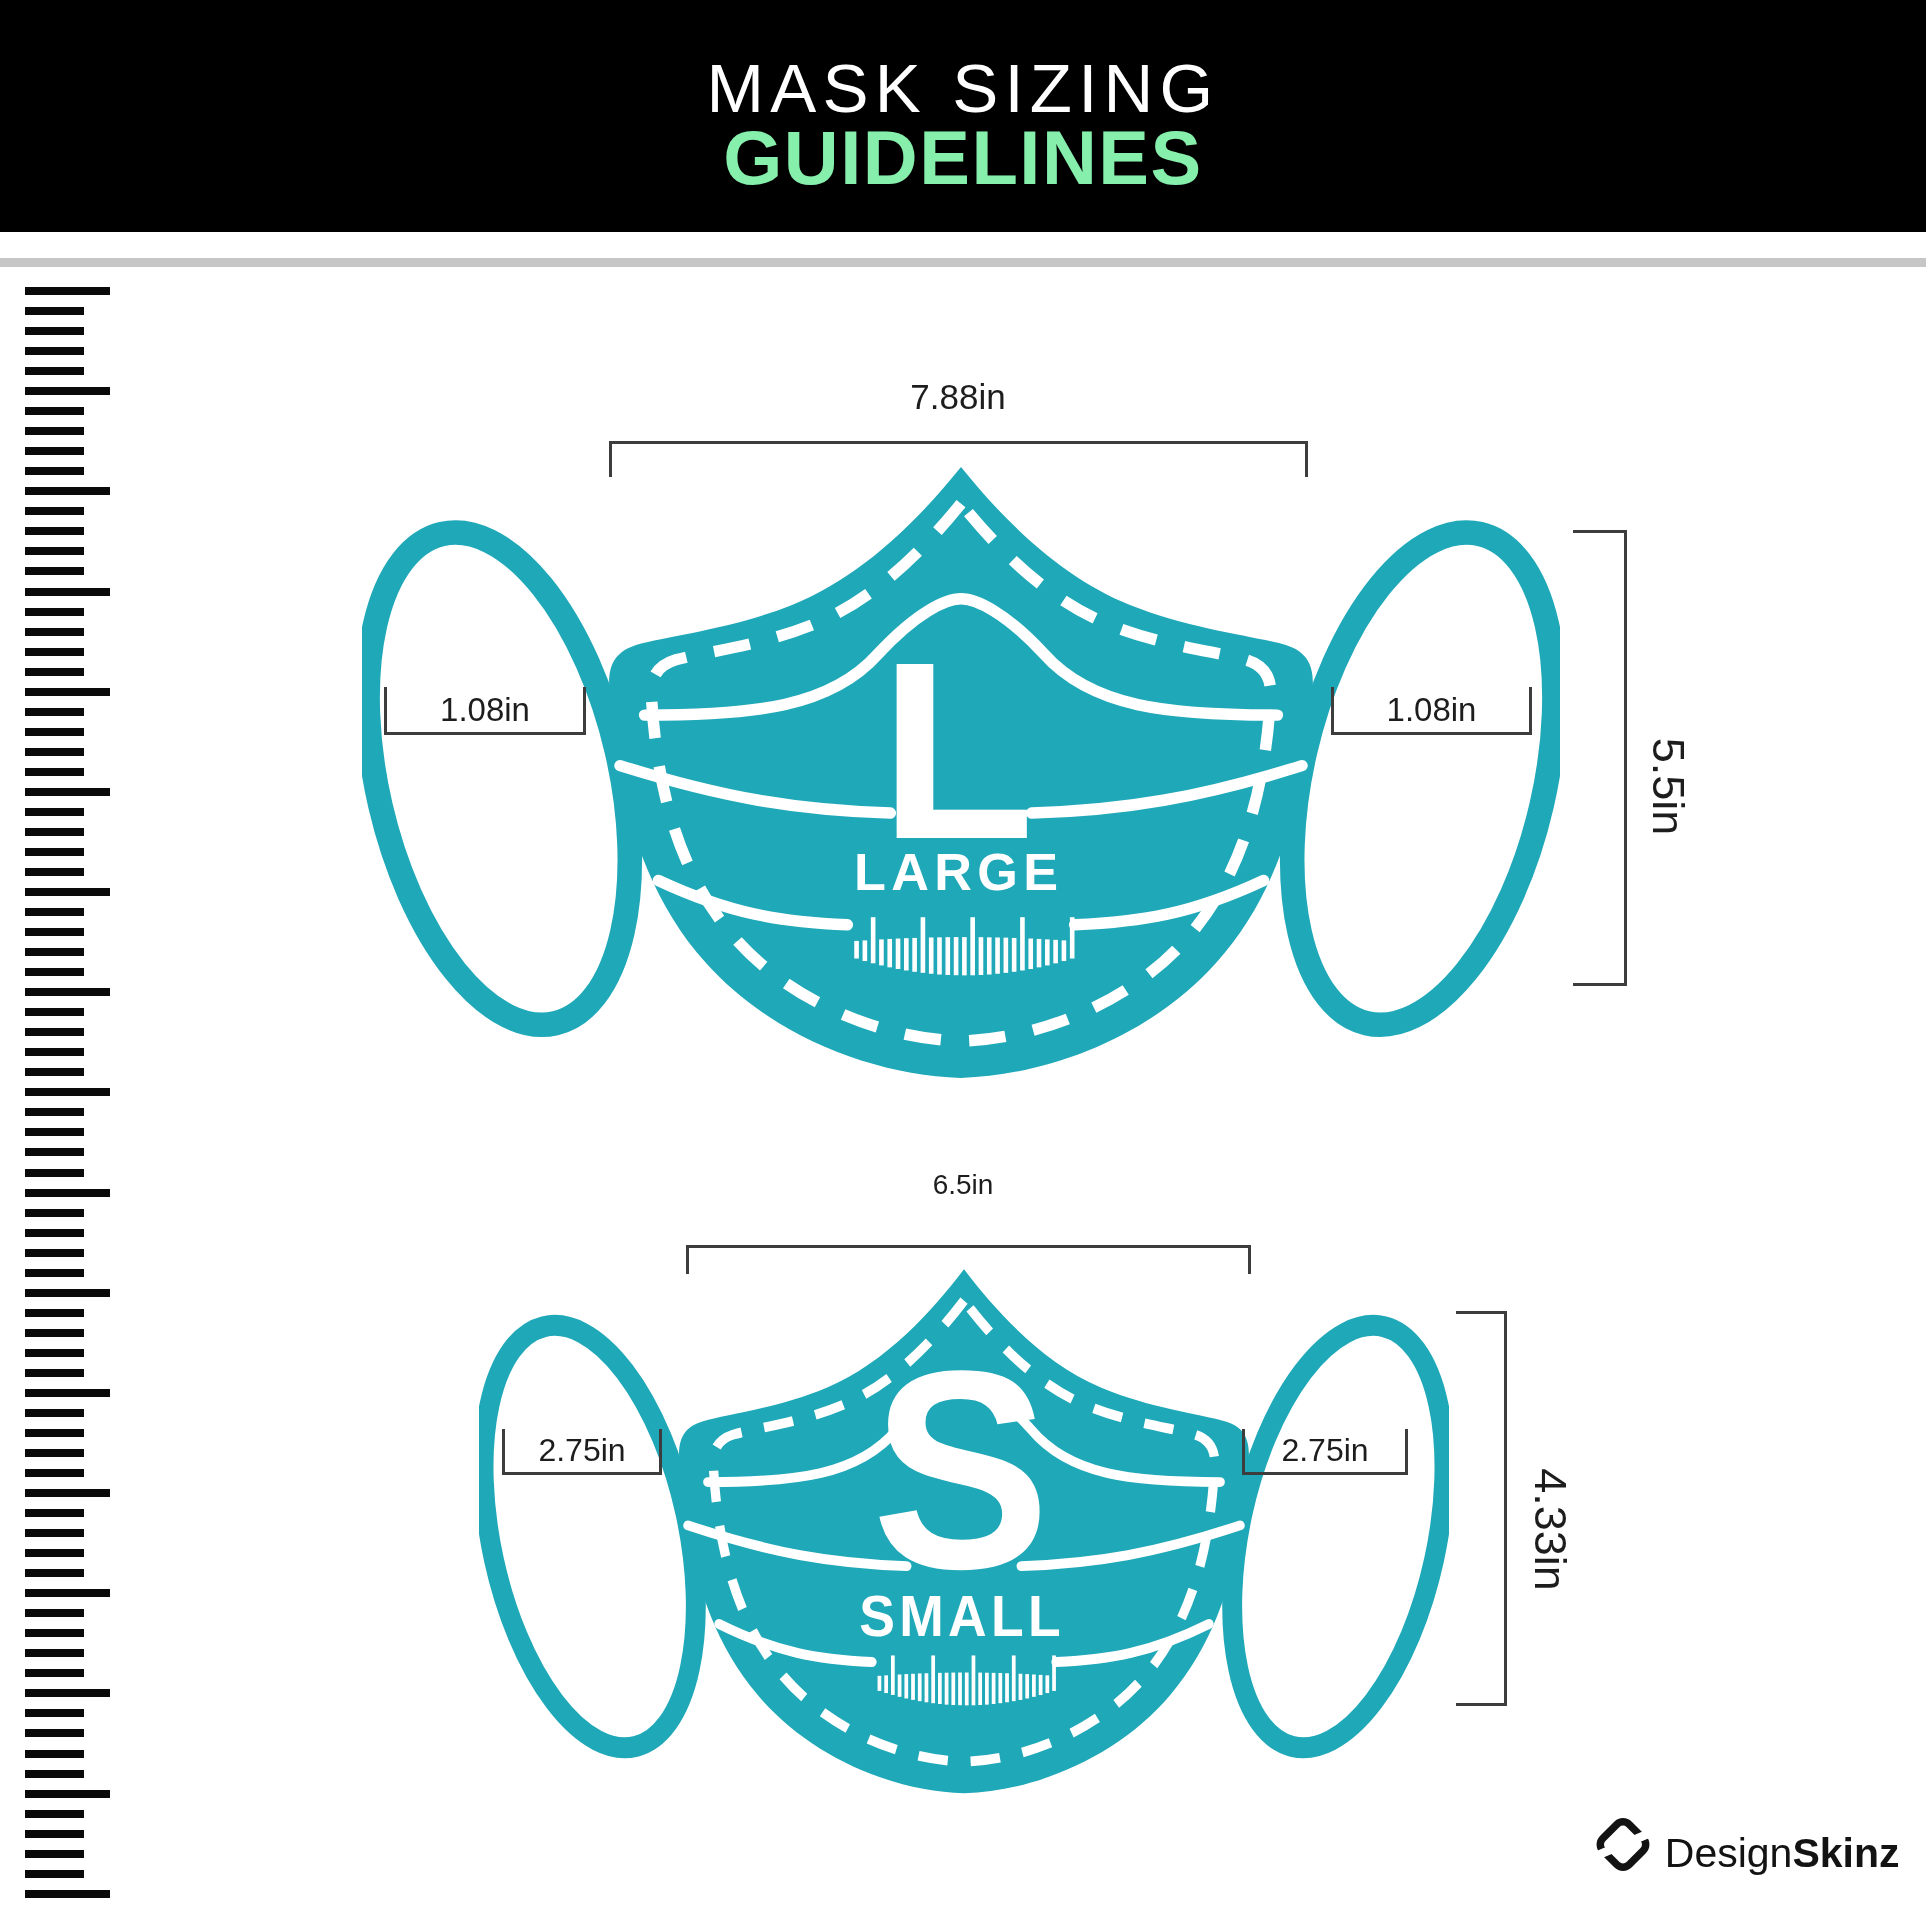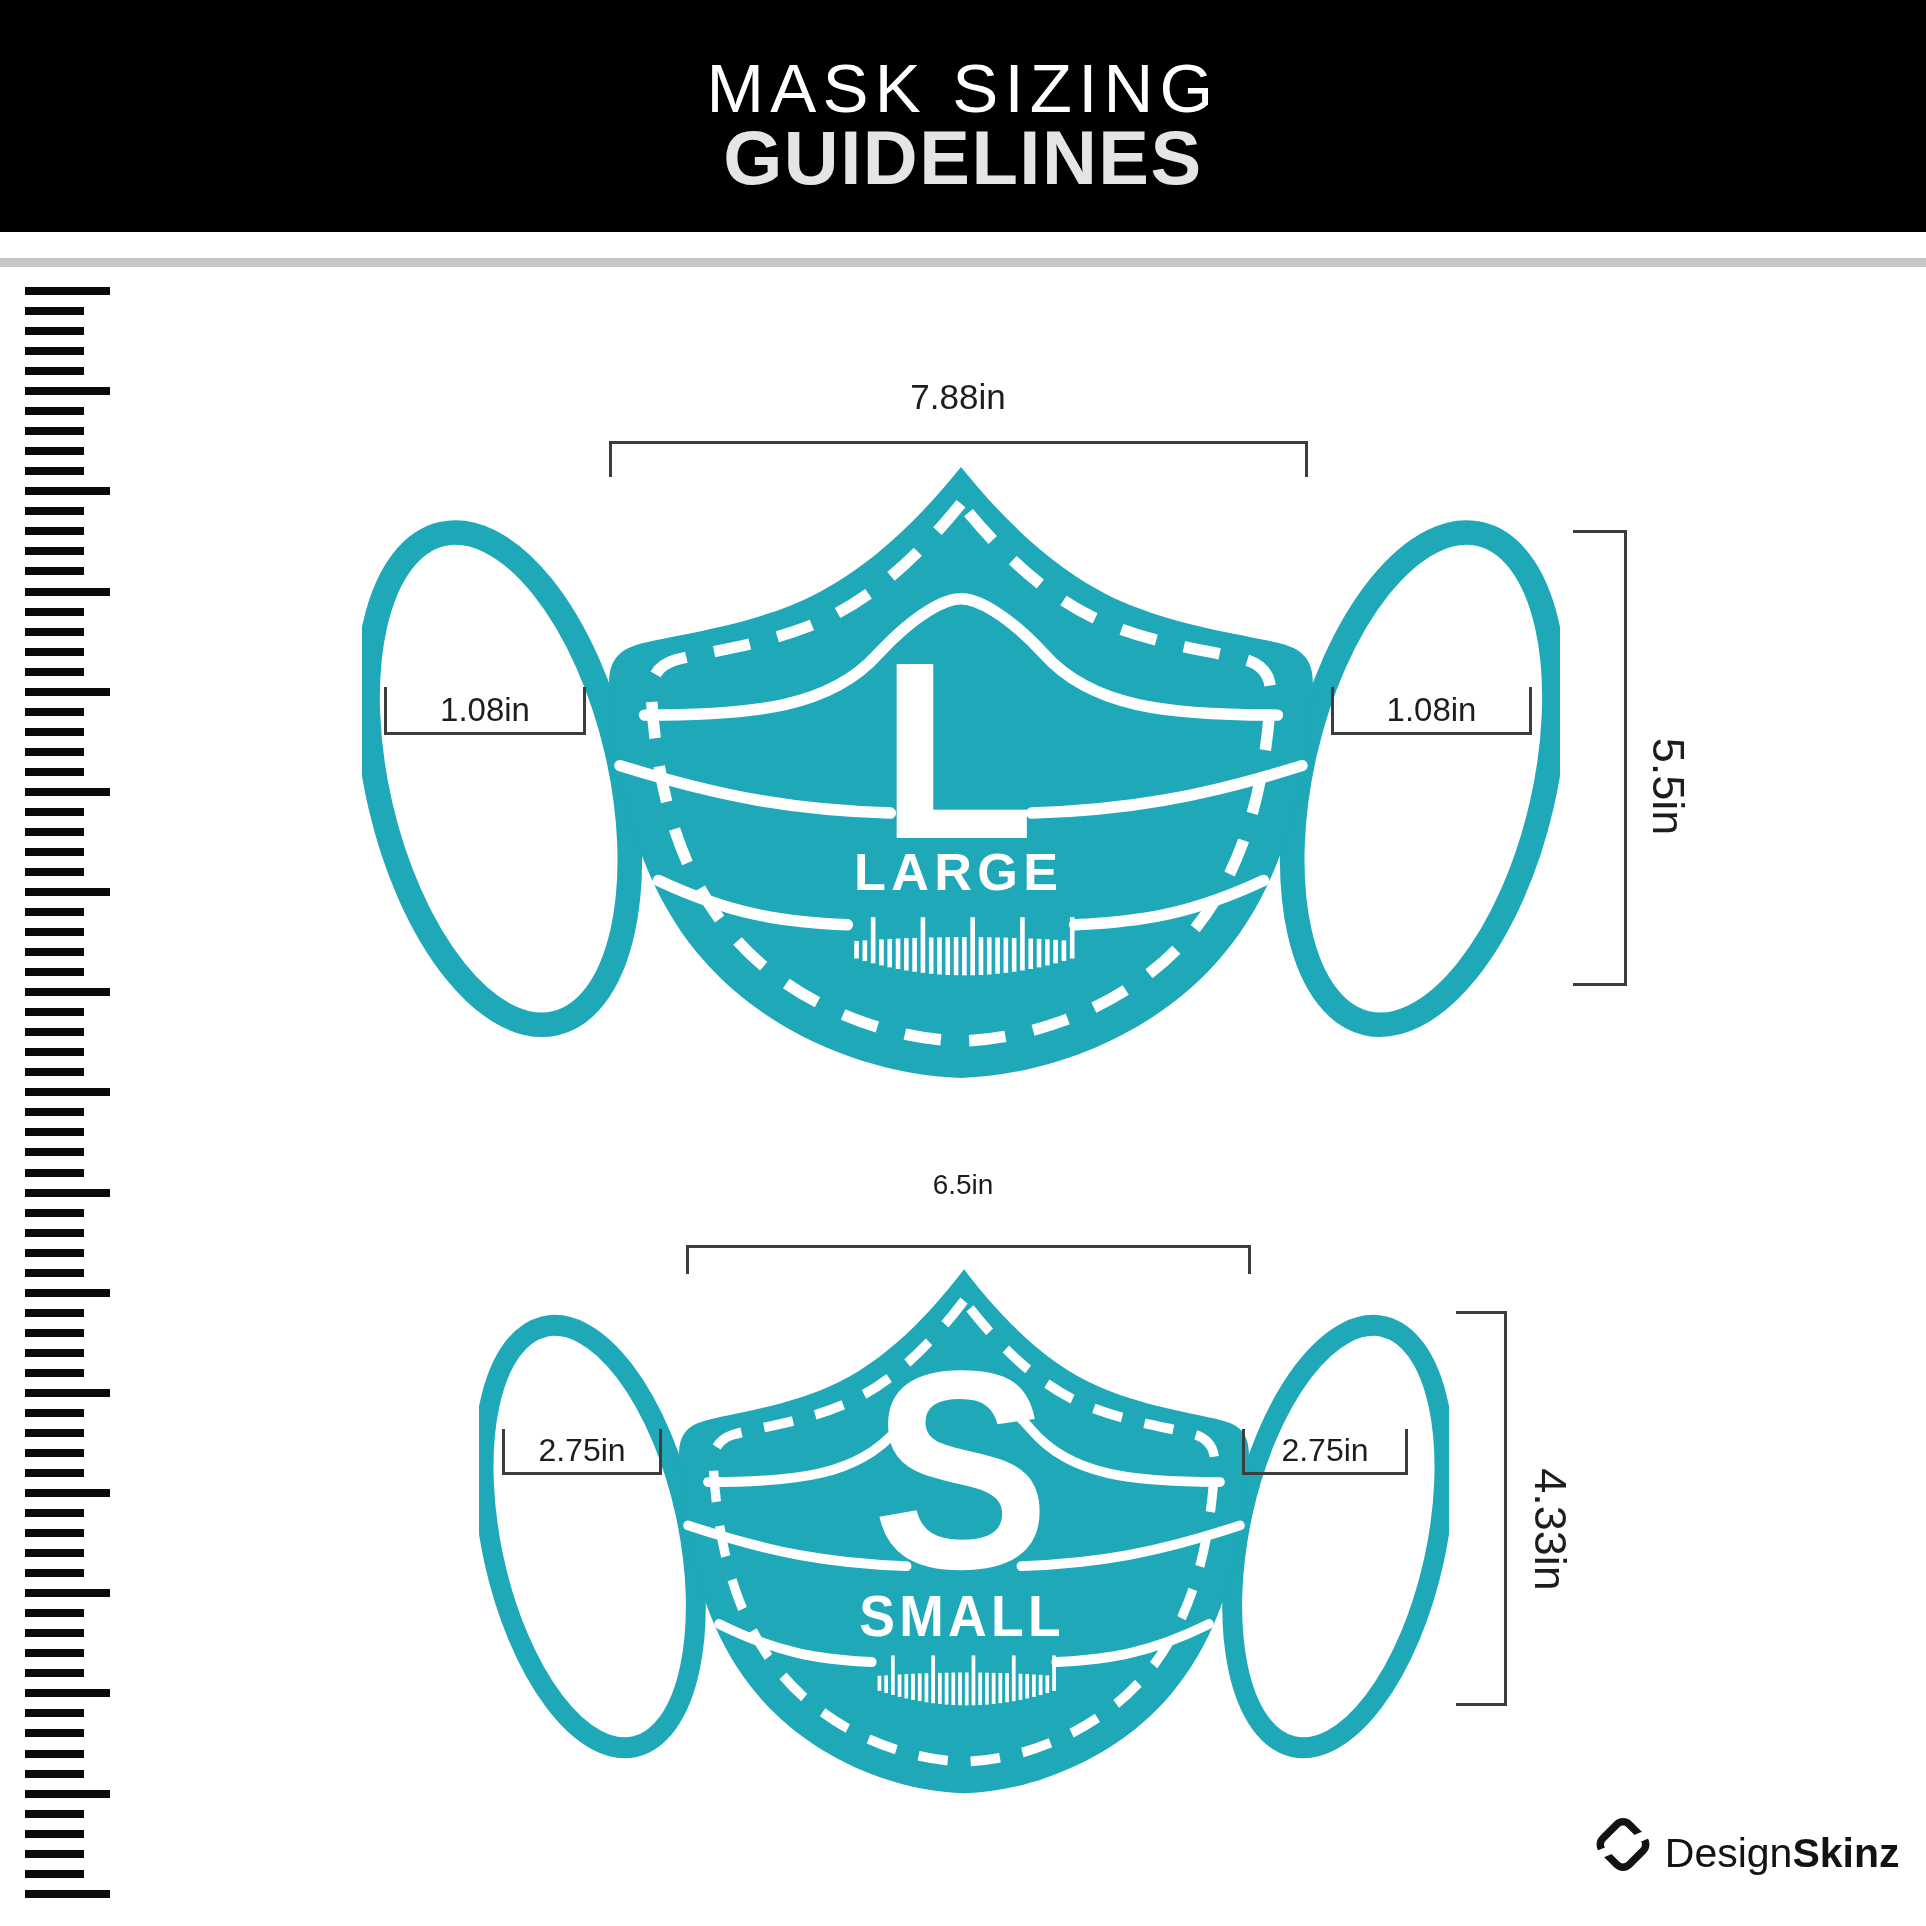--- a/index.html
+++ b/index.html
@@ -8,21 +8,21 @@
     font-family:"Liberation Sans",sans-serif;overflow:hidden;
   }
   
   .header{position:absolute;left:0;top:0;width:1926px;height:232px;background:#000000;}
   .title-line1{
     position:absolute;left:0;top:54px;width:1926px;text-align:center;
     color:#ffffff;font-size:69px;font-weight:500;letter-spacing:6.2px;line-height:1;
   }
   .title-line2{
     position:absolute;left:0;top:120px;width:1926px;text-align:center;
-    color:#e5e5e5;font-size:76px;font-weight:800;letter-spacing:1.5px;line-height:1;
+    color:#86efac;font-size:76px;font-weight:800;letter-spacing:1.5px;line-height:1;
   }
   .divider{position:absolute;left:0;top:258px;width:1926px;height:9.2px;background:#c6c6c6;}
   
   .ruler{position:absolute;left:25.4px;top:287px;width:85px;height:1612px;}
   .ruler .tick{position:absolute;left:0;width:85px;height:7.7px;background:#0a0a0a;}
   .ruler .tick.short{width:59px;}
   
   .dim-text{color:#1d1d1d;text-align:center;}
   .width-label{position:absolute;text-align:center;line-height:1.2;}
   #width-label-L{left:804px;top:376px;width:308px;font-size:35px;}

